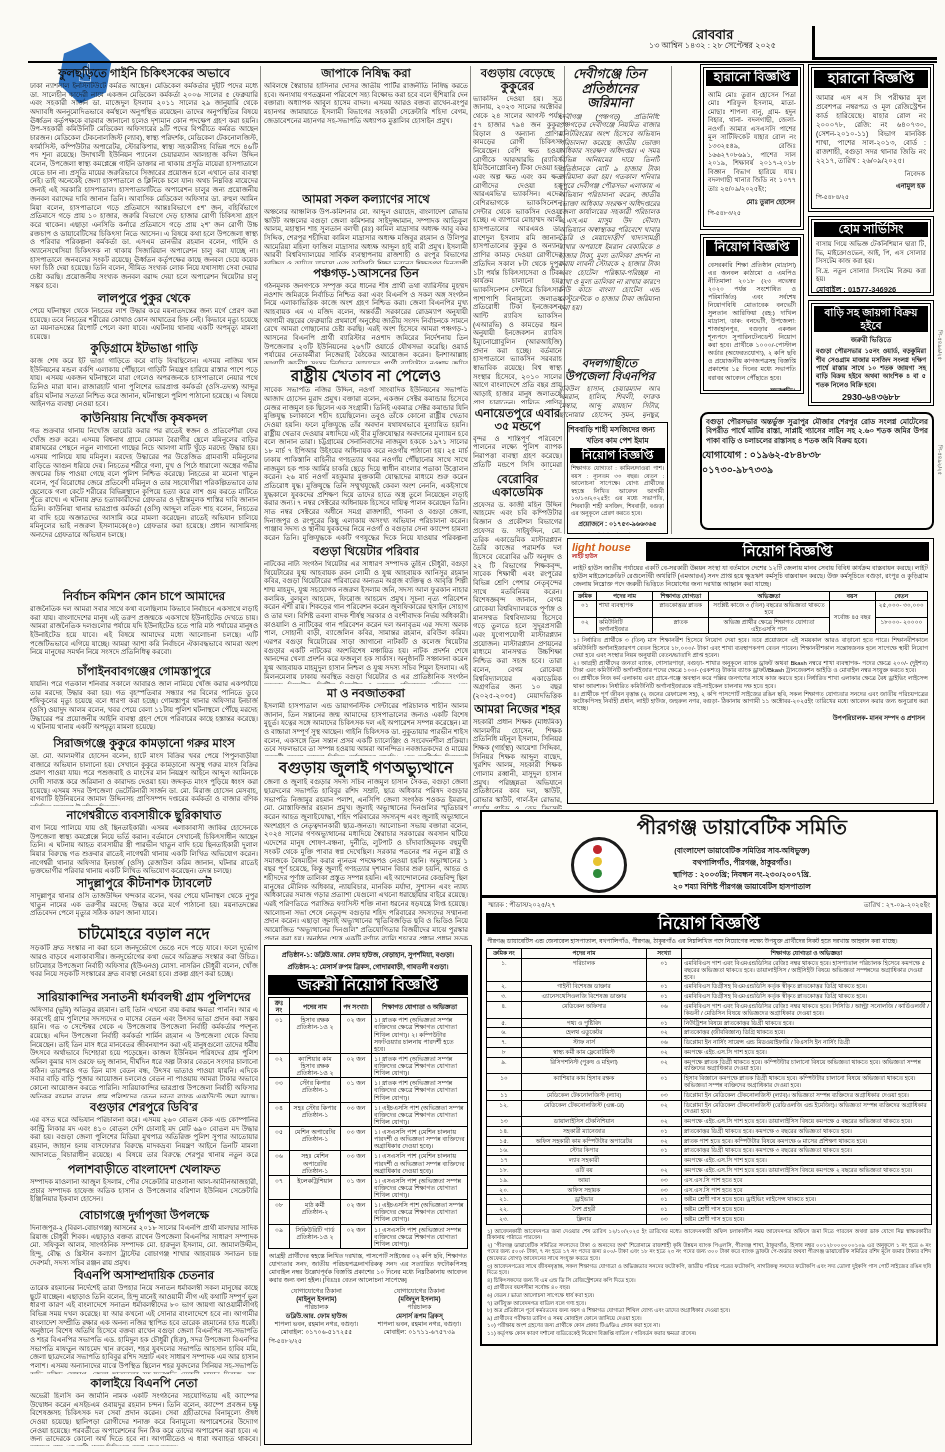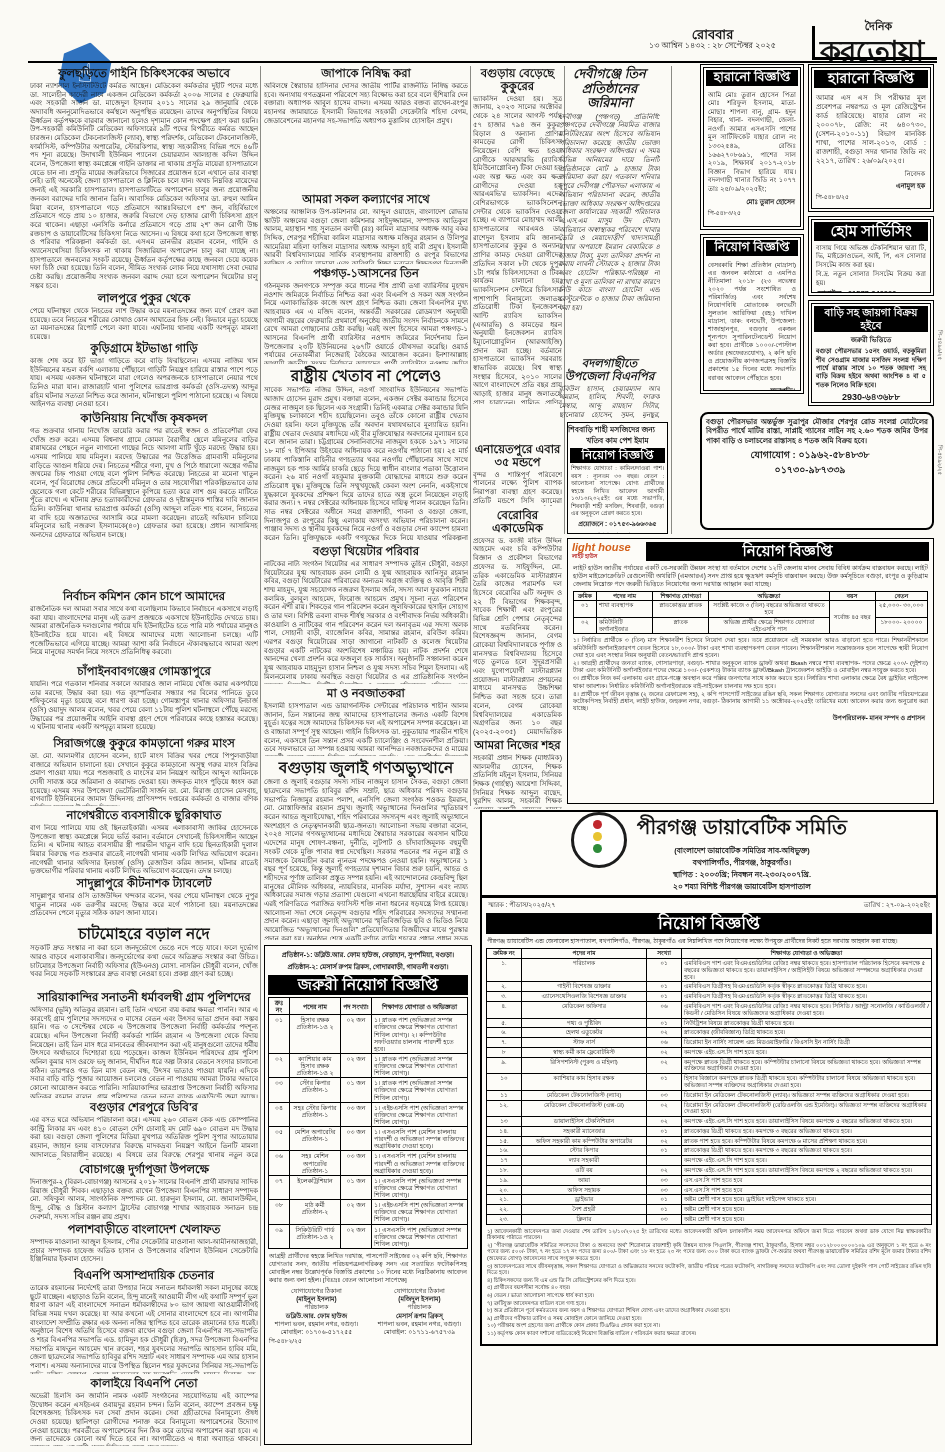--- a/index.html
+++ b/index.html
@@ -51,24 +51,20 @@
 <div class="page">
 
   <div class="abs plogo-hex" style="left:57px;top:42px;">
       <span>☝</span>
     </div>
   <div class="abs dateblock" style="left:620px;top:28px;width:185px;">
     <div class="dayname">রোববার</div>
     <div class="dateline">১৩ আশ্বিন ১৪৩২ : ২৮ সেপ্টেম্বর ২০২৫</div>
   </div>
   <div class="rule" style="left:812px;top:26px;width:3px;height:34px;"></div>
-  <div class="abs" style="left:820px;top:18px;width:117px;">
-    <div class="brandtop">দৈনিক</div>
-    <div class="brand">করতোয়া</div>
-  </div>
   <div class="rule" style="left:28px;top:61px;width:909px;height:2px;"></div>
   <div class="rule" style="left:812px;top:57px;width:125px;height:3px;"></div>
 
   <div class="vrule" style="left:260px;top:66px;height:1380px;"></div>
   <div class="vrule" style="left:470px;top:66px;height:740px;"></div>
   <div class="vrule" style="left:564px;top:66px;height:468px;"></div>
   <div class="vrule" style="left:671px;top:66px;height:468px;"></div>
 
   <div id="col1" class="col" style="left:30px;top:64px;width:228px;height:1382px;">
       <div class="article" style="height: 225px;">
@@ -112,27 +108,27 @@
         <div class="bd">সড়কটি দ্রুত সংস্কার না করা হলে জনদুর্ভোগে ভেঙে নদে পড়ে যাবে। ফলে দুর্ভোগ আরও বাড়বে এলাকাবাসীর। জনদুর্ভোগের কথা ভেবে অতিদ্রুত সংস্কার করা উচিত। চাটমোহর উপজেলা নির্বাহী অফিসার (ইউএনও) মোসা. নাসরিন চৌধুরী বলেন, খোঁজ খবর নিয়ে সড়কটি সংস্কারের দ্রুত ব্যবস্থা নেওয়া হবে। প্রকল্প গ্রহণ করা হচ্ছে।</div>
       </div>
       <div class="article" style="height: 110px;">
         <div class="hl">সারিয়াকান্দির সনাতনী ধর্মাবলম্বী গ্রাম পুলিশদের</div>
         <div class="bd">অফিসার (ভূমি) অতিকুর রহমান। তাই তিনি এখনো ব্যয় করার ক্ষমতা পাননি। আর এ কারণেই গ্রাম পুলিশের সদস্যদের ৩ মাসের বেতন এবং উৎসব ভাতা প্রদান করা সম্ভব হয়নি। গত ৩ সেপ্টেম্বর থেকে এ উপজেলায় উপজেলা নির্বাহী কর্মকর্তার পদশূন্য রয়েছে। এদিন উপজেলা নির্বাহী কর্মকর্তা শার্মিন রহমান এ উপজেলা থেকে বিদায় নিয়েছেন। তাই তিন মাস ধরে মানবেতর জীবনযাপন করা এই মানুষগুলো তাদের ধর্মীয় উৎসবে অর্থাভাবে দিশেহারা হয়ে পড়েছেন। কাজল ইউনিয়ন পরিষদের গ্রাম পুলিশ অনিল কুমার দাস ওরফে ভদু জানান, দীর্ঘদিন ধরে অল্প টাকার বেতনে সংসার চালানো কঠিন। তারপরও গত তিন মাস বেতন বন্ধ, উৎসব ভাতাও পাওয়া যায়নি। এদিকে সবার বাড়ি বাড়ি পূজার আয়োজন চললেও বেতন না পাওয়ায় আমরা টাকার অভাবে কোনো আয়োজন করতে পারিনি। সারিয়াকান্দির ভারপ্রাপ্ত উপজেলা নির্বাহী অফিসার অতিকুর রহমান বলেন, গ্রাম পুলিশদের বেতন ভাতা ব্যাংক একাউন্টে জমা আছে। আমার আর্থিক ক্ষমতা না থাকার কারণে টাকা উত্তোলন করা সম্ভব হয়নি। আমি ঊর্ধ্বতন কর্তৃপক্ষকে বিষয়টি জানিয়েছি।</div>
       </div>
       <div class="article" style="height: 62px;">
         <div class="hl">বগুড়ার শেরপুরে ডিবি'র</div>
         <div class="bd">এর বসত ঘরে অভিযান পরিচালনা করে। এসময় ২৬০ বোতল কেক এন্ড কোম্পানির কান্ট্রি লিকার মদ এবং ৪১০ বোতল দেশি চোলাই মদ মোট ৬৯০ বোতল মদ উদ্ধার করা হয়। বগুড়া জেলা পুলিশের মিডিয়া মুখপাত্র অতিরিক্ত পুলিশ সুপার আতোয়ার রহমান, জাহান হলয় বাসফোর'র বিরুদ্ধে মাদকদ্রব্য নিয়ন্ত্রণ আইনে তিনটি মামলা আদালতে বিচারাধীন রয়েছে। এ বিষয়ে তার বিরুদ্ধে শেরপুর থানায় নতুন করে মাদকদ্রব্য নিয়ন্ত্রণ আইনে মামলা দায়ের করা হয়েছে।</div>
       </div>
+      <div class="article" style="height: 46px;">
+        <div class="hl">পলাশবাড়ীতে বাংলাদেশ খেলাফত</div>
+        <div class="bd">সম্পাদক মাওলানা আজুল ইসলাম, পৌর সেক্রেটারি মাওলানা আল-আমীনআজহারী, প্রচার সম্পাদক হাফেজ অতিক হাসান ও উপজেলার বরিশাল ইউনিয়ন সেক্রেটারি ইঞ্জিনিয়ার ইকবাল হোসেন।</div>
+      </div>
       <div class="article" style="height: 60px;">
         <div class="hl">বোচাগঞ্জে দুর্গাপূজা উপলক্ষে</div>
         <div class="bd">দিনাজপুর-২ (বিরল-বোচাগঞ্জ) আসনের ২০১৮ সালের বিএনপি প্রার্থী মালদ্বার সাদিক রিয়াজ চৌধুরী শিবক। এছাড়াও বক্তব্য রাখেন উপজেলা বিএনপির সাধারণ সম্পাদক মো. সফিকুল আলম, সাংগঠনিক সম্পাদক মো. হারুনুল ইসলাম, মো. জামালউদ্দীন, হিন্দু, বৌদ্ধ ও খ্রিস্টান কল্যাণ ট্রাস্টের বোচাগঞ্জ শাখার আহবায়ক সনাতন চন্দ্র দেবশর্মা, সদস্য সচিব রঞ্জন রায় প্রমুখ।</div>
-      </div>
-      <div class="article" style="height: 46px;">
-        <div class="hl">পলাশবাড়ীতে বাংলাদেশ খেলাফত</div>
-        <div class="bd">সম্পাদক মাওলানা আজুল ইসলাম, পৌর সেক্রেটারি মাওলানা আল-আমীনআজহারী, প্রচার সম্পাদক হাফেজ অতিক হাসান ও উপজেলার বরিশাল ইউনিয়ন সেক্রেটারি ইঞ্জিনিয়ার ইকবাল হোসেন।</div>
       </div>
       <div class="article" style="height: 108px;">
         <div class="hl">বিএনপি অসাম্প্রদায়িক চেতনার</div>
         <div class="bd">তারেক রহমানের নির্দেশেই তারা উপহার নিয়ে সনাতন ধর্মাবলম্বী সকল মানুষের কাছে ছুটে যাচ্ছেন। এছাড়াও তিনি বলেন, হিন্দু মানেই আওয়ামী লীগ এই কথাটি সম্পূর্ণ ভুল ধারণা কারণ এই বাংলাদেশে সনাতন ধর্মাবলম্বীদের ৮০ ভাগ জায়গা আওয়ামীলীগই বিভিন্ন সময় দখল করেছে। যা আর কখনো এই সোনার বাংলাদেশে হবে না। আগামীর বাংলাদেশ সম্প্রীতি রক্ষার এক অনন্য নজির স্থাপিত হবে তারেক রহমানের হাত ধরেই। অনুষ্ঠানে বিশেষ অতিথি হিসেবে বক্তব্য রাখেন বগুড়া জেলা বিএনপির সহ-সভাপতি ও শহর বিএনপির সভাপতি এড. হামিদুল হক চৌধুরী (হিরু), সদর উপজেলা বিএনপির সভাপতি মাফতুন আহমেদ খান রুবেল, শহর যুবদলের সভাপতি আহসান হাবিব মমি, জেলা ছাত্রদলের সভাপতি হাবিবুর রশিদ সম্রাট এবং সাধারণ সম্পাদক এম আর হাসান পলাশ। এসময় অন্যান্যদের মাঝে উপস্থিত ছিলেন শহর যুবদলের সিনিয়র সহ-সভাপতি অভি মজিদ সোহাগ, জেলা ছাত্রদলের সহ-সভাপতি মেহেদী হাসান মিরাজ, সহ-সাধারণ সম্পাদক প্রান্ত মাহমুদসহ বিএনপি ও এর অঙ্গ সংগঠনের বিভিন্ন পর্যায়ের নেতৃবৃন্দ। খবর বিজ্ঞপ্তির।</div>
       </div>
       <div class="article" style="height: 82px;">
         <div class="hl">কালাইয়ে বিএনপি নেতা</div>
         <div class="bd">অভেরী হিলসি কন জার্মানি নামক একটি সংগঠনের সহযোগিতায় এই ক্যাম্পের উদ্বোধন করেন এসইচএম ওবায়দুর রহমান চন্দন। তিনি বলেন, ক্যাম্পে প্রবজন চক্ষু বিশেষজ্ঞসহ চিকিৎসক দল সেবা প্রদান করেন। সেবা গ্রহীতাদের বিনামূল্যে ঔষধ দেওয়া হয়েছে। ছানিপড়া রোগীদের শনাক্ত করে বিনামূল্যে অপারেশনের উদ্যোগ নেওয়া হয়েছে। পরবর্তীতে অপারেশনের দিন ঠিক করে তাদের অপারেশন করা হবে। এ জন্য তাদেরকে কোনো অর্থ দিতে হবে না। আগামীতেও এ ধারা অব্যাহত থাকবে। ক্যাম্পে প্রায় ৫শ' নারী-পুরুষ চিকিৎসা সেবা গ্রহণ করেন।</div>
       </div>
     </div>
@@ -164,21 +160,21 @@
       <div class="article" style="height: 184px;">
         <div class="hl lg">বগুড়ায় জুলাই গণঅভ্যুত্থানে</div>
         <div class="bd">জেলা ও জুলাই বগুড়ার সদস্য সচিব নাজমুল হাসান সৈকত, বগুড়া জেলা ছাত্রদলের সভাপতি হাবিবুর রশিদ সম্রাট, ছাত্র অধিকার পরিষদ বগুড়ার সভাপতি নিজামুর রহমান পলাশ, এনসিপি জেলা সংগঠক শওকত ইমরান, মো. মোস্তাফিজার রহমান প্রমুখ। জুলাই অভ্যুত্থানের দিনগুলির স্মৃতিচারণ করেন আহত জুলাইযোদ্ধা, শহিদ পরিবারের সদস্যবৃন্দ এবং জুলাই অভ্যুত্থানে অংশগ্রহণ ও নেতৃত্বদানকারী ছাত্র-জনতা। আলোচনা সভায় বক্তারা বলেন, ২০২৪ সালের গণঅভ্যুত্থানের মধ্যদিয়ে স্বৈরাচার সরকারের অবসান ঘটিয়ে এদেশের মানুষ শোষণ-বঞ্চনা, দুর্নীতি, লুটপাট ও চাঁদাবাজিমূলক বহুমুখী সংকট থেকে মুক্তি পাবার স্বপ্ন দেখেছিল। সরকার পতনের পর নতুন রাষ্ট্র ও সমাজকে বৈষম্যহীন করার ন্যূনতম পদক্ষেপও নেওয়া হয়নি। অভ্যুত্থানের ১ বছর পূর্ণ হয়েছে, কিন্তু জুলাই গণহত্যার দৃশ্যমান বিচার শুরু হয়নি, আহত ও শহীদদের পূর্ণাঙ্গ তালিকা প্রস্তুত সম্পন্ন হয়নি। এই আন্দোলনের কেন্দ্রবিন্দু ছিল মানুষের মৌলিক অধিকার, ন্যায়বিচার, মানবিক মর্যাদা, সুশাসন এবং ন্যায্য অধিকারের সমাজ গড়ার প্রত্যাশা যেগুলো এখনো ধরাছোঁয়ার বাইরে রয়েছে। এরই পরিণতিতে পরাজিত ফ্যাসিস্ট শক্তি নানা ধরনের ষড়যন্ত্রে লিপ্ত হয়েছে। আলোচনা সভা শেষে নেতৃবৃন্দ বগুড়ার শহিদ পরিবারের সদস্যদের সম্মাননা প্রদান করেন। এছাড়া জুলাই অভ্যুত্থানের স্মৃতিবিজড়িত ছবি ও ভিডিও নিয়ে আয়োজিত “অভ্যুত্থানের দিনগুলি” প্রতিযোগিতার বিজয়ীদের মাঝে পুরস্কার প্রদান করা হয়। অনুষ্ঠান শেষে একটি বর্ণাঢ্য র‍্যালি শহরের প্রধান প্রধান সড়ক প্রদক্ষিণ করে।</div>
       </div>
     </div>
   <div id="col3" class="col" style="left:473px;top:64px;width:89px;height:745px;">
       <div class="article" style="height: 340px;">
         <div class="hl">বগুড়ায় বেড়েছে কুকুরের</div>
         <div class="bd">ভ্যাকসিন দেওয়া হয়। সূত্র জানায়, ২০২৩ সালের অক্টোবর থেকে ২৪ সালের আগস্ট পর্যন্ত ৫৭ হাজার ৭৯৪ জন কুকুর, বিড়াল ও অন্যান্য প্রাণির কামড়ের রোগী চিকিৎসা নিয়েছেন। বেশি ক্ষত হওয়া রোগীকে আরআরভি (র‍্যাবিস ইমিউনোগ্লোবিন) টিকা দেওয়া হয় এবং অল্প ক্ষত এবং কম ক্ষত রোগীদের দেওয়া হয় আরএমভি'র ভ্যাকসিন। এদের বেশিরভাগকে ভ্যাকসিনেশন সেন্টার থেকে ভ্যাকসিন দেওয়া হচ্ছে। এ ব্যাপারে মোহাম্মদ আলী হাসপাতালের আরএমও ডা. রাশেদুল ইসলাম রমি জানান, হাসপাতালের কুকুর ও অন্যান্য প্রাণির কামড় দেওয়া রোগীদের প্রতিদিন সকাল ৮টা থেকে দুপুর ১টা পর্যন্ত চিকিৎসাসেবা ও টিকা কার্যক্রম চালানো হয়। ভ্যাকসিনেশন সেন্টারে চিকিৎসার পাশাপাশি বিনামূল্যে জলাতঙ্ক প্রতিরোধী টিকা ইনজেকশন আন্টি র‍্যাবিস ভ্যাকসিন (এআরভি) ও কামড়ের ধরন অনুযায়ী ইনজেকশন র‍্যাবিস ইম্যুনোগ্লোবুলিন (আরআইজি) প্রদান করা হচ্ছে। বর্তমানে হাসপাতালে ভ্যাকসিন সরবরাহ স্বাভাবিক রয়েছে। বিশ্ব স্বাস্থ্য সংস্থার হিসেবে, ২০১০ সালের আগে বাংলাদেশে প্রতি বছর প্রায় আড়াই হাজার মানুষ জলাতঙ্কে প্রাণ হারাতেন। পালিত প্রাণির মৃত্যুর সঠিক পরিসংখ্যান এখনও অজানা, যার অর্থনৈতিক মূল্য অপরিসীম। জলাতঙ্ক রোগে মৃত্যু অনিবার্য হলেও এ রোগ শতভাগ প্রতিরোধযোগ্য। এই রোগ প্রতিরোধের সর্বোৎকৃষ্ট সমাধান কুকুরকে নিয়মিত জলাতঙ্ক প্রতিরোধী টিকাদান এবং আক্রান্তদের এন্টির‍্যাবিস ভ্যাকসিন গ্রহণ। ফলে জলাতঙ্ক ভাইরাস কুকুর থেকে কুকুরে কিংবা মানুষে সংক্রমিত হতে পারে না।</div>
       </div>
-      <div class="article" style="height: 66px; margin-top: 36px;">
+      <div class="article" style="height: 66px;">
         <div class="hl">এনায়েতপুরে এবার ৩৫ মন্ডপে</div>
         <div class="bd">বৃন্দর ও শান্তিপূর্ণ পরিবেশে পালনের লক্ষ্যে পুলিশ ব্যাপক নিরাপত্তা ব্যবস্থা গ্রহণ করেছে। প্রতিটি মন্ডপে সিসি ক্যামেরা স্থাপন করার জন্য পূজা কমিটিকে জানানো হয়েছে। সরকারের পক্ষ থেকে মন্দির প্রতি ৫শ' কেজি করে চাল বরাদ্দ দেয়া হয়েছে।</div>
       </div>
       <div class="article" style="height: 230px;">
         <div class="hl">বেরোবির একাডেমিক</div>
         <div class="bd">প্রফেসর ড. কাজী মহিন উদ্দিন আহমেদ এবং চবি কম্পিউটার বিজ্ঞান ও প্রকৌশল বিভাগের প্রফেসর ড. সাইফুদ্দিন, মো. তরিক একাডেমিক মাস্টারপ্ল্যান তৈরি কাজের পরামর্শক দল হিসেবে বেরোবির ৬টি অনুষদ ও ২২ টি বিভাগের শিক্ষকবৃন্দ, সাবেক শিক্ষার্থী এবং রংপুরের বিভিন্ন শ্রেণি পেশার নেতৃবৃন্দের সাথে মতবিনিময় করেন। বিশেষজ্ঞবৃন্দ জানান, বেগম রোকেয়া বিশ্ববিদ্যালয়কে পূর্ণাঙ্গ ও মানসম্মত বিশ্ববিদ্যালয় হিসেবে গড়ে তুলতে হলে সুদূরপ্রসারী এবং যুগোপযোগী মাস্টারপ্ল্যান প্রয়োজন। মাস্টারপ্ল্যান প্রণয়নের মাধ্যমে মানসম্মত উচ্চশিক্ষা নিশ্চিত করা সহজ হবে। তারা বলেন, বেগম রোকেয়া বিশ্ববিদ্যালয়ের একাডেমিক অগ্রগতির জন্য ১০ বছর (২০২৫-২০৩৫) মেয়াদভিত্তিক মাস্টারপ্ল্যান তৈরি করা হয়েছে। এই একাডেমিক মাস্টারপ্ল্যান বাস্তবায়নের জন্য যথাযথ অবকাঠামো উন্নয়ন নিশ্চিত করতে হবে। বেরোবি'র একাডেমিক মাস্টারপ্ল্যানে আধুনিক ও সময়োপযোগী শিক্ষাকে প্রাধান্য দিতে হবে।</div>
       </div>
       <div class="article" style="height: 109px;">
         <div class="hl">আমরা নিজের শহর</div>
         <div class="bd">সহকারী প্রধান শিক্ষক (মাধ্যমিক) আলমগীর হোসেন, শিক্ষক প্রতিনিধি মইনুল ইসলাম, সিনিয়র শিক্ষক (গার্হস্থ্য) আয়েশা সিদ্দিকা, সিনিয়র শিক্ষক আব্দুল বাছেদ, খুরশিদ আলম, সহকারী শিক্ষক গোলাম রব্বানী, মাসুদুল হাসান প্রমুখ। পরিচ্ছন্নতা অভিযানে প্রতিষ্ঠানের কাব দল, স্কাউট, রোভার স্কাউট, গার্ল-ইন রোভার, গার্লস গাইড ও রেড ক্রিসেন্ট সদস্যবৃন্দ অংশগ্রহণ করেন। খবর বিজ্ঞপ্তির।</div>
@@ -220,37 +216,37 @@
   </div>
 
   <div class="box dline" style="left:808px;top:64px;width:126px;height:148px;">
     <div class="ban" style="font-size:14px;margin:2px;">হারানো বিজ্ঞপ্তি</div>
     <div class="adtxt" style="font-size:7px;">আমার এস এস সি পরীক্ষার মূল প্রবেশপত্র নম্বরপত্র ও মূল রেজিস্ট্রেশন কার্ড হারিয়েছে। যাহার রোল নং ২০০০৭৮, রেজি: নং ৬৪০৭৩০, (সেশন-২০১০-১১) বিভাগ মানবিক শাখা, পাশের সাল-২০১৩, বোর্ড : রাজশাহী, বগুড়া সদর থানার জিডি নং ২২১৭, তারিখ : ২৬/০৯/২০২৫।</div>
     <div class="adsign" style="font-weight:normal;">নিবেদক</div>
     <div class="adsign">এনামুল হক</div>
     <div class="adcode">পি-৫৪৮৪/২৫</div>
   </div>
   <div class="box dline" style="left:808px;top:216px;width:126px;height:80px;">
-    <div class="ban" style="font-size:15px;margin:2px;">হোম সার্ভিসিং</div>
+    <div class="ban" style="font-size:12px;margin:2px;">হোম সার্ভিসিং</div>
     <div class="adtxt" style="padding:1px 4px;">বাসায় গিয়ে অভিজ্ঞ টেকনিশিয়ান দ্বারা টি, ভি, মাইক্রোওভেন, আই, পি, এস সোলার সিসটেম কাজ করা হয়।</div>
     <div class="adtxt" style="padding:0 4px;">বি.দ্র. নতুন সোলার সিসটেম বিক্রয় করা হয়।</div>
     <div style="font-size:7.5px;font-weight:bold;padding:0 4px;"><span>মোবাইল :</span> <span>01577-346926</span></div>
 
   </div>
   <div class="box dline" style="left:808px;top:300px;width:126px;height:106px;">
     <div class="ban" style="font-size:10.5px;margin:2px;">বাড়ি সহ জায়গা বিক্রয় হইবে</div>
     <div style="text-align:center;font-weight:bold;font-size:6.8px;">জরুরী ভিত্তিতে</div>
     <div class="adtxt" style="font-weight:bold;font-size:6.4px;padding:1px 4px;">বগুড়া পৌরসভার ১৫নং ওয়ার্ড, বড়কুমিরা শীব সেওগ্রাম মাজার মসজিদ সংলগ্ন দক্ষিণ পার্শ্বে রাস্তার সাথে ১০ শতক জায়গা সহ বাড়ি বিক্রয় হইবে অথবা আংশিক ৪ বা ৫ শতক নিলেও বিক্রি হবে।</div>
     <div class="phone">2930-৬৪৩৬৮৮</div>
   </div>
   <div class="sidecode" style="left:936px;top:330px;">পি-৫৪৯৬/২৫</div>
 
   <div class="box" style="left:700px;top:412px;width:234px;height:118px;border-width:2px;border-radius:8px;">
     <div class="adtxt" style="font-size:7.2px;font-weight:bold;">বগুড়া পৌরসভার অন্তর্ভুক্ত সুত্রাপুর মৌজার শেরপুর রোড সংলগ্ন মোটেলের বিপরীত পার্শ্বে মাটির রাস্তা, সাপ্লাই গ্যাসের লাইন সহ ২.৬০ শতক জমির উপর পাকা বাড়ি ও চলাচলের রাস্তাসহ ৪ শতক জমি বিক্রয় হবে।</div>
-    <div style="text-align:center;font-weight:bold;font-size:9.5px;padding-right:14px;">
+    <div style="text-align:left;font-weight:bold;font-size:9.5px;padding-right:14px;">
       <span>যোগাযোগ :</span> <span>০১৯৬২-৫৮৪৮৩৮</span><br>
       <span>০১৭৩০-৯৮৭৩৩৯</span>
     </div>
   </div>
   <div class="sidecode" style="left:936px;top:445px;">পি-৫৪৯২/২৫</div>
 
   <div class="box" style="left:567px;top:538px;width:367px;height:266px;border-width:1.5px;">
     <div style="display:flex;align-items:flex-start;">
       <div style="width:70px;padding:3px 4px;">
         <div class="lh-logo">light house</div>
@@ -291,21 +287,21 @@
     <div id="lh-terms" class="terms" style="padding:2px 5px 0;">
         <div>১। নির্ধারিত প্রার্থীকে ৩ (তিন) মাস শিক্ষানবীশ হিসেবে নিয়োগ দেয়া হবে। তবে প্রয়োজনে এই সময়কাল আরও বাড়ানো হতে পারে। শিক্ষানবীশকালে কমিউনিটি অর্গানাইজারগণ বেতন হিসেবে ১৮,০০০/- টাকা এবং শাখা ব্যবস্থাপকগণ বেতন পাবেন। শিক্ষানবীশকাল সন্তোষজনক হলে সাপেক্ষে স্থায়ী নিয়োগ দেয়া হবে এবং সংস্থার নিয়ম অনুযায়ী বেতন/ভাতাদি প্রাপ্ত হবেন।</div>
         <div>২। আগ্রহী প্রার্থীদের জনতা ব্যাংক, গোসারপাড়া, বগুড়া- শাখার অনুকূলে ব্যাংক ড্রাফট অথবা Bkash নম্বরে শাখা ব্যবস্থাপক- পদের ক্ষেত্রে ২০০/- (দুইশত) টাকা এবং কমিউনিটি অর্গানাইজার পদের ক্ষেত্রে ১০০/- (একশত) টাকার ব্যাংক ড্রাফট/Bkash ট্রানজেকশন আইডি ও মোবাইল নম্বর সংযুক্ত করতে হবে।</div>
         <div>৩। প্রার্থীকে নিজ কর্ম এলাকায় এবং গ্রামে-গঞ্জে অবস্থান করে পল্লির জনগণের সাথে কাজ করতে হবে। নির্ধারিত শাখা এলাকার ক্ষেত্রে বৈধ ড্রাইভিং লাইসেন্স থাকা আবশ্যক। নির্ধারিত কমিউনিটি অর্গানাইজারকে বাই-সাইকেল চালনায় দক্ষ হতে হবে।</div>
         <div>৪। প্রার্থীকে পূর্ণ জীবন বৃত্তান্ত (২ জনের রেফারেন্স সহ), ২ কপি পাসপোর্ট সাইজের রঙিন ছবি, সকল শিক্ষাগত যোগ্যতার সনদের এবং জাতীয় পরিচয়পত্রের ফটোকপিসহ নির্বাহী প্রধান, লাইট হাউজ, জহুরুল নগর, বগুড়া- ঠিকানায় আগামী ১১ অক্টোবর-২০২৫ইং তারিখের মধ্যে আবেদন করার জন্য অনুরোধ করা যাচ্ছে।</div>
       </div>
     <div style="text-align:right;font-size:6.3px;font-weight:bold;padding:1px 8px;">উপপরিচালক- মানব সম্পদ ও প্রশাসন</div>
   </div>
 
   <div class="box" style="left:480px;top:810px;width:458px;height:536px;border-width:2px;">
-    <div style="display:flex;justify-content:center;align-items:flex-start;gap:10px;">
+    <div style="display:flex;justify-content:center;align-items:flex-end;gap:10px;">
       <div class="plogo-circ">
         <i style="top:5px;background:#c0272d;"></i>
           <i style="top:17px;background:#e8c431;"></i>
           <i style="top:29px;background:#2e8b3a;"></i>
       </div>
       <div style="text-align:center;">
         <div style="font-size:20px;font-weight:bold;">পীরগঞ্জ ডায়াবেটিক সমিতি</div>
         <div style="font-size:7.5px;font-weight:bold;">(বাংলাদেশ ডায়াবেটিক সমিতির সাব-অধিভুক্ত)</div>
         <div style="font-size:7.5px;font-weight:bold;">বথপালিগাঁও, পীরগঞ্জ, ঠাকুরগাঁও।</div>
         <div style="font-size:7.5px;font-weight:bold;">স্থাপিত : ২০০৩খ্রি; নিবন্ধন নং-২৩০/২০০৭খ্রি.</div>

